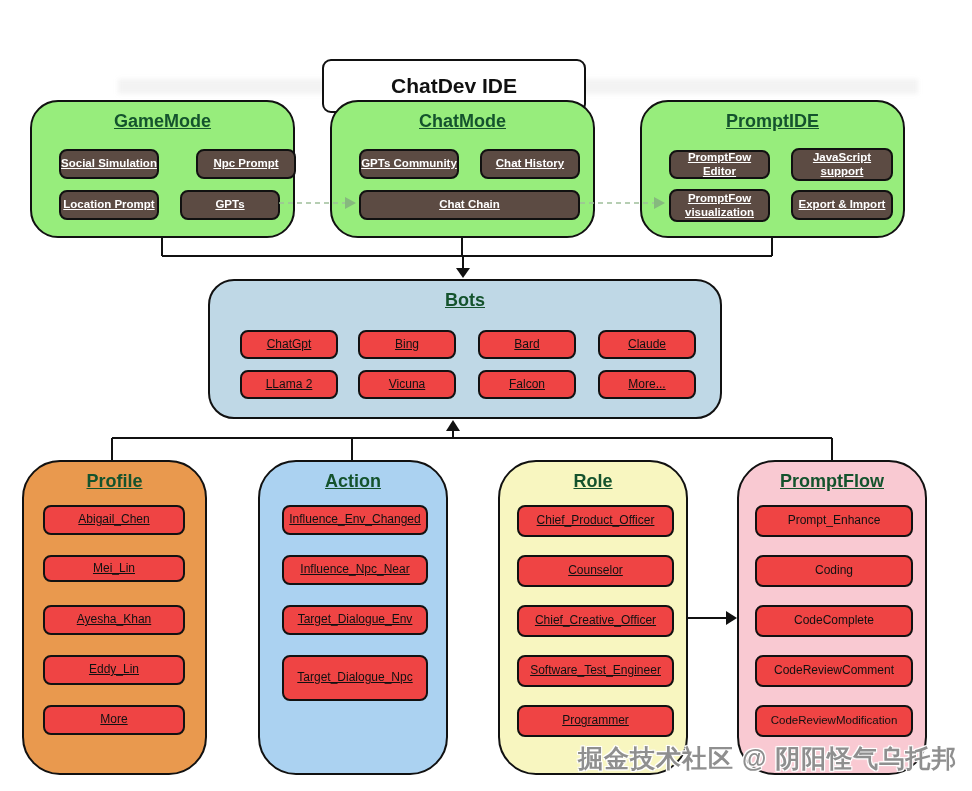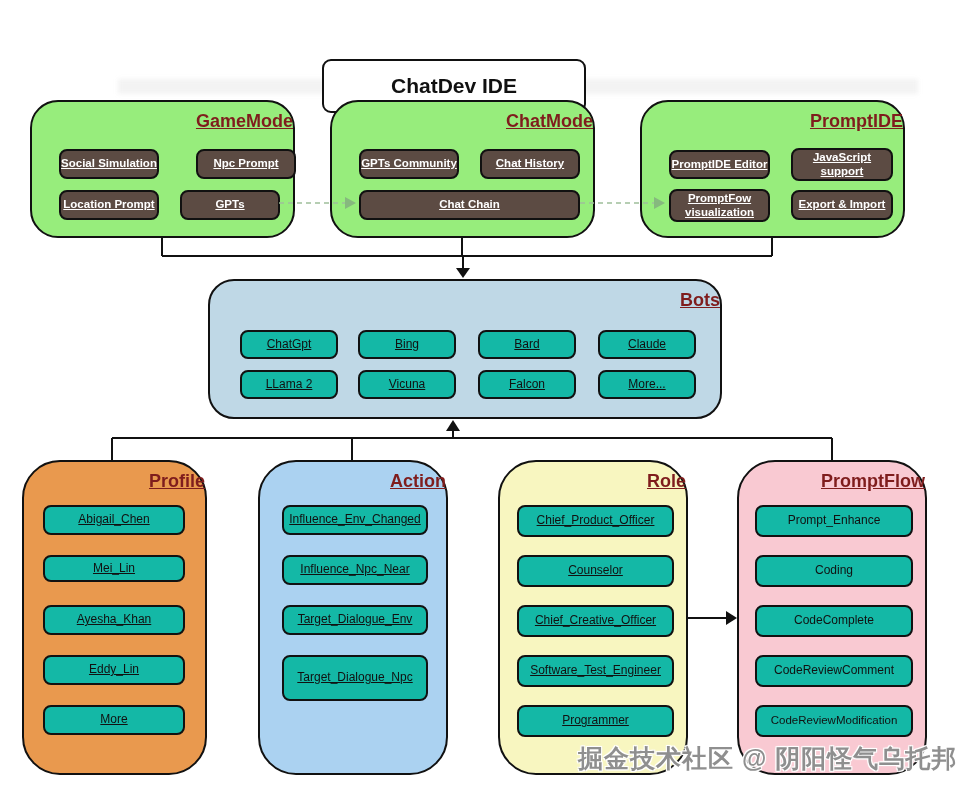--- a/index.html
+++ b/index.html
@@ -3,33 +3,33 @@
 <meta charset="utf-8">
 <style>
   html,body{margin:0;padding:0;background:#fff;}
   .stage{position:relative;width:972px;height:791px;background:#ffffff;overflow:hidden;
          font-family:"Liberation Sans","DejaVu Sans",sans-serif;color:#111;}
   .connectors{position:absolute;left:0;top:0;pointer-events:none;z-index:3;}
   .titlebox{position:absolute;left:322px;top:17px;width:260px;height:50px;background:#fff;
             border:2px solid #111;border-radius:9px;display:flex;align-items:center;justify-content:center;
             font-size:21px;font-weight:bold;z-index:2;margin-top:42px;}
   .panel{position:absolute;border:2px solid #111;box-sizing:border-box;z-index:2;}
-  .panel h2{margin:9px 0 0;text-align:right;font-size:18px;font-weight:bold;text-decoration:underline;color:#7f1d1d;}
+  .panel h2{margin:9px 0 0;text-align:center;font-size:18px;font-weight:bold;text-decoration:underline;color:#14532d;}
   .green{background:#97ed7c;border-radius:28px;}
   .botsbox{background:#bfd8e6;border-radius:26px;}
   .bottom{border-radius:38px;}
   .orange{background:#e9994e;}
   .ablue{background:#abd2f1;}
   .yellow{background:#f8f6c0;}
   .pink{background:#f9c9d2;}
   .btn{position:absolute;box-sizing:border-box;display:flex;align-items:center;justify-content:center;
        text-align:center;border:2px solid #111;border-radius:8px;font-size:12px;line-height:1.15;
        text-decoration:underline;cursor:default;}
   .dark{background:#5c4b43;color:#ffffff;font-weight:bold;font-size:11.5px;}
-  .white{background:#14b8a6;color:#111;}
+  .white{background:#ef4444;color:#111;}
   .nound{text-decoration:none;}
   .watermark{position:absolute;left:578px;top:742px;width:380px;z-index:10;font-size:25px;font-weight:bold;
              letter-spacing:1px;color:#8f8f8f;white-space:nowrap;
              text-shadow:-1px -1px 0 #fff,1px -1px 0 #fff,-1px 1px 0 #fff,1px 1px 0 #fff,0 0 3px #fff;}
   .faintband{position:absolute;left:118px;top:79px;width:800px;height:15px;z-index:1;
              background:rgba(190,190,190,0.18);filter:blur(2px);}
 </style>
 </head>
 <body>
 
@@ -69,21 +69,21 @@
 
   <section class="panel green" style="left:330px;top:100px;width:265px;height:138px">
     <h2>ChatMode</h2>
     <div class="btn dark" style="left:27px;top:47px;width:100px;height:30px">GPTs Community</div>
     <div class="btn dark" style="left:148px;top:47px;width:100px;height:30px">Chat History</div>
     <div class="btn dark" style="left:27px;top:88px;width:221px;height:30px">Chat Chain</div>
   </section>
 
   <section class="panel green" style="left:640px;top:100px;width:265px;height:138px">
     <h2>PromptIDE</h2>
-    <div class="btn dark" style="left:27px;top:48px;width:101px;height:29px">PromptIDE Editor</div>
+    <div class="btn dark" style="left:27px;top:48px;width:101px;height:29px">PromptFow Editor</div>
     <div class="btn dark" style="left:149px;top:46px;width:102px;height:33px;padding:0 10px">JavaScript support</div>
     <div class="btn dark" style="left:27px;top:87px;width:101px;height:33px;padding:0 6px">PromptFow visualization</div>
     <div class="btn dark" style="left:149px;top:88px;width:102px;height:30px">Export &amp; Import</div>
   </section>
 
   <section class="panel botsbox" style="left:208px;top:279px;width:514px;height:140px">
     <h2>Bots</h2>
     <div class="btn white" style="left:30px;top:49px;width:98px;height:29px">ChatGpt</div>
     <div class="btn white" style="left:148px;top:49px;width:98px;height:29px">Bing</div>
     <div class="btn white" style="left:268px;top:49px;width:98px;height:29px">Bard</div>

